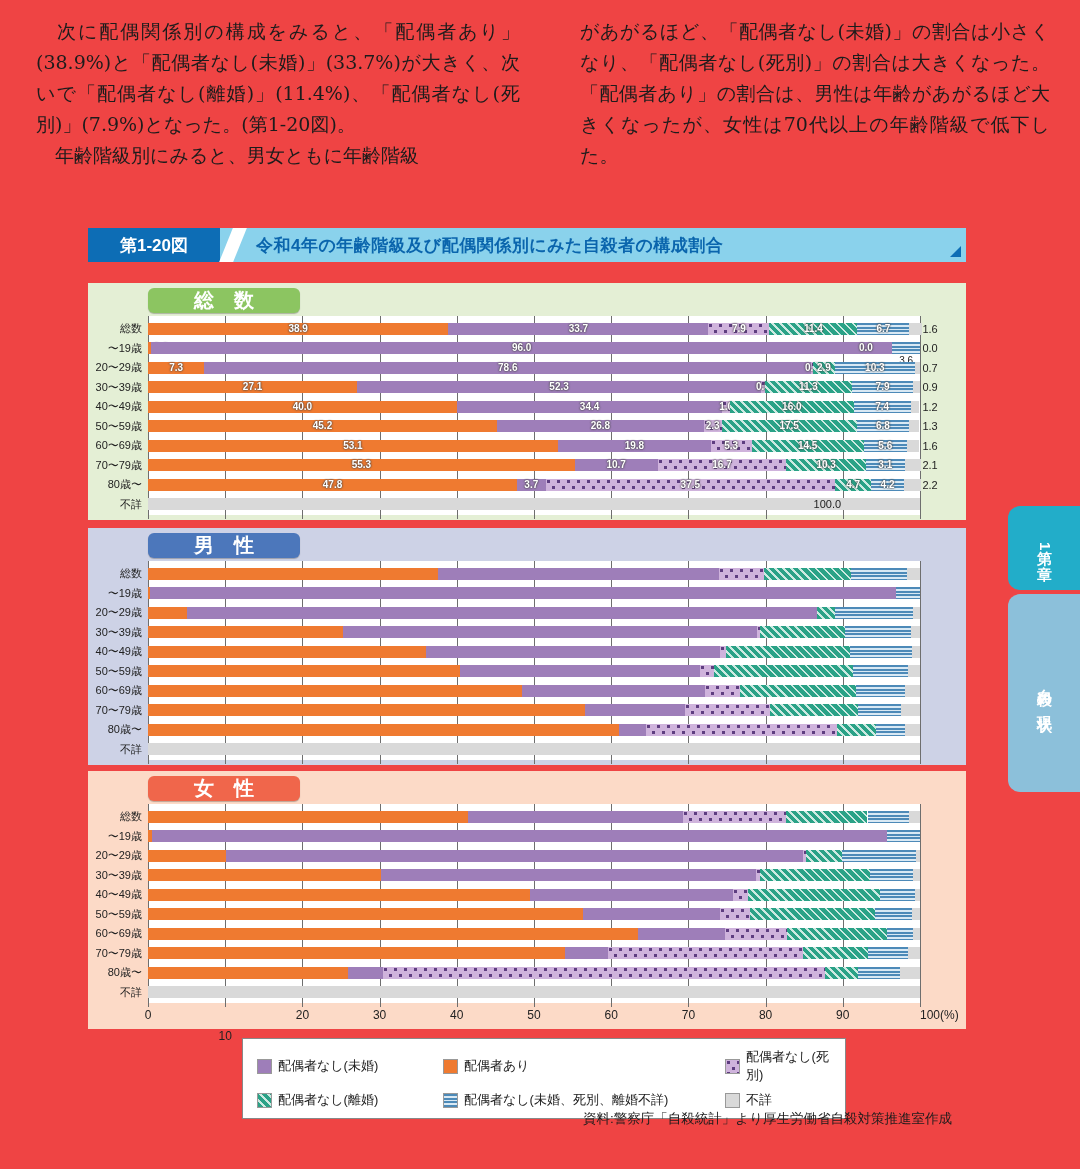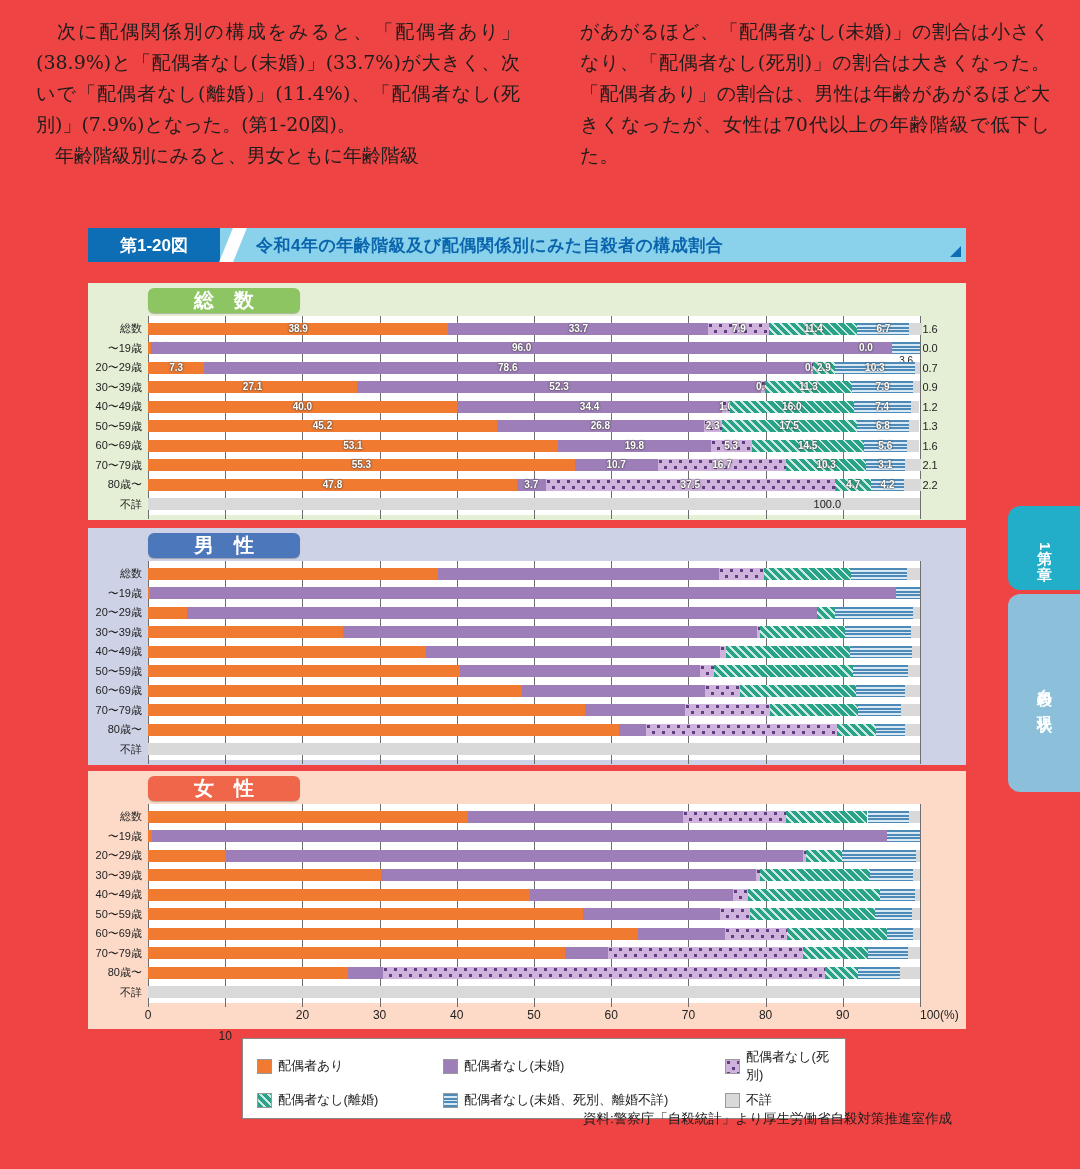--- a/index.html
+++ b/index.html
@@ -516,26 +516,26 @@
           <div class="atick" style="left: 70%;">70</div>
           <div class="atick" style="left: 80%;">80</div>
           <div class="atick" style="left: 90%;">90</div>
           <div class="atick last" style="left: 100%;">100(%)</div>
         </div>
       </div>
     </div>
 
   <div id="legend">
     <div class="litem">
+      <span class="sw seg1"></span>
+      <span>配偶者なし(未婚)</span>
+    </div>
+    <div class="litem">
       <span class="sw seg0"></span>
       <span>配偶者あり</span>
-    </div>
-    <div class="litem">
-      <span class="sw seg1"></span>
-      <span>配偶者なし(未婚)</span>
     </div>
     <div class="litem">
       <span class="sw seg2"></span>
       <span>配偶者なし(死別)</span>
     </div>
     <div class="litem">
       <span class="sw seg3"></span>
       <span>配偶者なし(離婚)</span>
     </div>
     <div class="litem">

